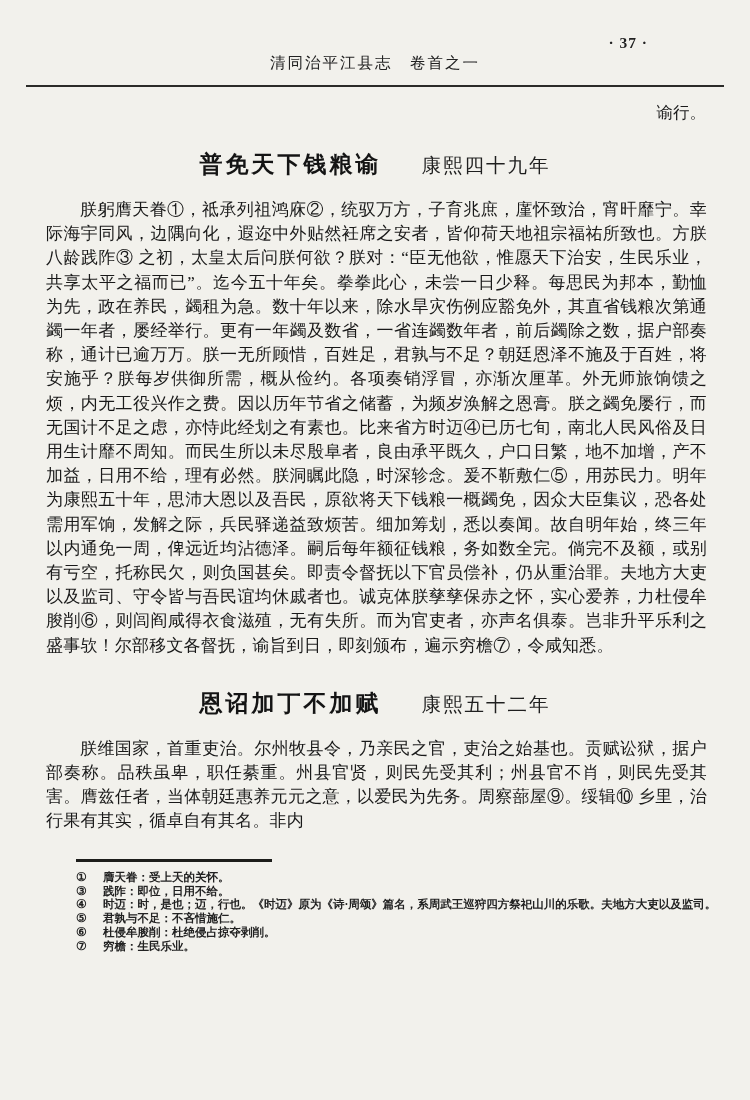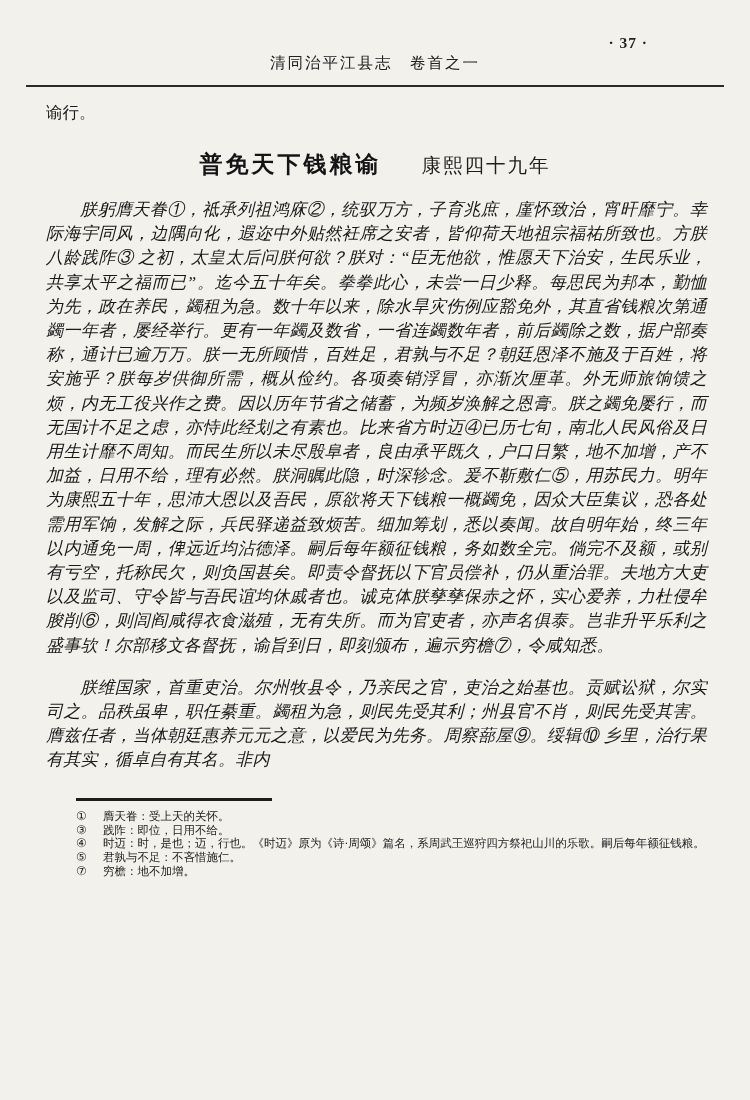--- a/index.html
+++ b/index.html
@@ -36,20 +36,21 @@
   }
   .header-rule {
     border: none;
     border-top: 2px solid #2b2b28;
     margin: 11px 26px 0 26px;
   }
   .intro {
     margin: 15px 44px 0 46px;
     font-size: 16.5px;
     line-height: 22px;
+    text-align: right;
   }
   .section-title {
     margin: 8px;
     text-align: center;
     font-family: "DejaVu Sans", "Liberation Sans", sans-serif;
     font-weight: bold;
     font-size: 23px;
     letter-spacing: 3px;
     color: #141414;
   }
@@ -65,37 +66,36 @@
     color: #1f1f1f;
   }
   .body-text {
     margin: 18px 43px 0 46px;
     font-size: 17px;
     line-height: 24.2px;
     text-align: justify;
     text-indent: 2em;
     letter-spacing: 0.2px;
     color: #191919;
-    font-style: italic;
   }
   .fn-rule {
     width: 196px;
     border: none;
     border-top: 3px solid #1d1d1a;
     margin: 25px 0 9px 76px;
   }
   .footnotes {
     list-style: none;
     margin: 0 30px 0 76px;
     padding: 0;
     font-size: 11.5px;
     line-height: 13.9px;
     color: #222;
   }
-  .footnote-item { white-space: nowrap; }
+  .footnote-item { white-space: nowrap; font-weight: bold; }
   .fn-num {
     display: inline-block;
     width: 27px;
     font-size: 12px;
   }
 </style>
 </head>
 <body>
 
 <div class="page">
@@ -109,30 +109,34 @@
   <p class="intro">谕行。</p>
 
   <section>
     <h2 class="section-title title-1">
       <span>普免天下钱粮谕</span><span class="title-date">康熙四十九年</span>
     </h2>
     <p class="body-text">朕躬膺天眷①，祗承列祖鸿庥②，统驭万方，子育兆庶，廑怀致治，宵旰靡宁。幸际海宇同风，边隅向化，遐迩中外贴然衽席之安者，皆仰荷天地祖宗福祐所致也。方朕八龄践阼③ 之初，太皇太后问朕何欲？朕对：“臣无他欲，惟愿天下治安，生民乐业，共享太平之福而已”。迄今五十年矣。拳拳此心，未尝一日少释。每思民为邦本，勤恤为先，政在养民，蠲租为急。数十年以来，除水旱灾伤例应豁免外，其直省钱粮次第通蠲一年者，屡经举行。更有一年蠲及数省，一省连蠲数年者，前后蠲除之数，据户部奏称，通计已逾万万。朕一无所顾惜，百姓足，君孰与不足？朝廷恩泽不施及于百姓，将安施乎？朕每岁供御所需，概从俭约。各项奏销浮冒，亦渐次厘革。外无师旅饷馈之烦，内无工役兴作之费。因以历年节省之储蓄，为频岁涣解之恩膏。朕之蠲免屡行，而无国计不足之虑，亦恃此经划之有素也。比来省方时迈④已历七旬，南北人民风俗及日用生计靡不周知。而民生所以未尽殷阜者，良由承平既久，户口日繁，地不加增，产不加益，日用不给，理有必然。朕洞瞩此隐，时深轸念。爰不靳敷仁⑤，用苏民力。明年为康熙五十年，思沛大恩以及吾民，原欲将天下钱粮一概蠲免，因众大臣集议，恐各处需用军饷，发解之际，兵民驿递益致烦苦。细加筹划，悉以奏闻。故自明年始，终三年以内通免一周，俾远近均沾德泽。嗣后每年额征钱粮，务如数全完。倘完不及额，或别有亏空，托称民欠，则负国甚矣。即责令督抚以下官员偿补，仍从重治罪。夫地方大吏以及监司、守令皆与吾民谊均休戚者也。诚克体朕孳孳保赤之怀，实心爱养，力杜侵牟朘削⑥，则闾阎咸得衣食滋殖，无有失所。而为官吏者，亦声名俱泰。岂非升平乐利之盛事欤！尔部移文各督抚，谕旨到日，即刻颁布，遍示穷檐⑦，令咸知悉。</p>
   </section>
 
   <section>
+    <h2 class="section-title title-2">
+      <span>恩诏加丁不加赋</span><span class="title-date">康熙五十二年</span>
+    </h2>
   </section>
 
   <section>
-    <p class="body-text">朕维国家，首重吏治。尔州牧县令，乃亲民之官，吏治之始基也。贡赋讼狱，尔实司之。品秩虽卑，职任綦重。蠲租为急，则民先受其利；州县官不肖，则民先受其害。膺兹任者，当体朝廷惠养元元之意，以爱民为先务。周察蔀屋⑨。绥辑⑩ 乡里，治行果有其实，循卓自有其名。非内</p>
+    <p class="body-text">朕维国家，首重吏治。尔州牧县令，乃亲民之官，吏治之始基也。贡赋讼狱，据户部奏称。品秩虽卑，职任綦重。州县官贤，则民先受其利；州县官不肖，则民先受其害。膺兹任者，当体朝廷惠养元元之意，以爱民为先务。周察蔀屋⑨。绥辑⑩ 乡里，治行果有其实，循卓自有其名。非内</p>
   </section>
 
   <hr class="fn-rule">
 
   <ol class="footnotes">
     <li class="footnote-item"><span class="fn-num">①</span><span>膺天眷：受上天的关怀。</span></li>
     <li class="footnote-item"><span class="fn-num">③</span><span>践阼：即位，日用不给。</span></li>
-    <li class="footnote-item"><span class="fn-num">④</span><span>时迈：时，是也；迈，行也。《时迈》原为《诗·周颂》篇名，系周武王巡狩四方祭祀山川的乐歌。嗣后每年额征钱粮。</span></li>
+    <li class="footnote-item"><span class="fn-num">④</span><span>时迈：时，是也；迈，行也。《时迈》原为《诗·周颂》篇名，系周武王巡狩四方祭祀山川的乐歌。夫地方大吏以及监司。</span></li>
     <li class="footnote-item"><span class="fn-num">⑤</span><span>君孰与不足：不吝惜施仁。</span></li>
-    <li class="footnote-item"><span class="fn-num">⑦</span><span>穷檐：地不加增。</span></li>
+    <li class="footnote-item"><span class="fn-num">⑥</span><span>杜侵牟朘削：杜绝侵占掠夺剥削。</span></li>
+    <li class="footnote-item"><span class="fn-num">⑦</span><span>穷檐：生民乐业。</span></li>
 
   </ol>
 
 </div>
 
 </body></html>

